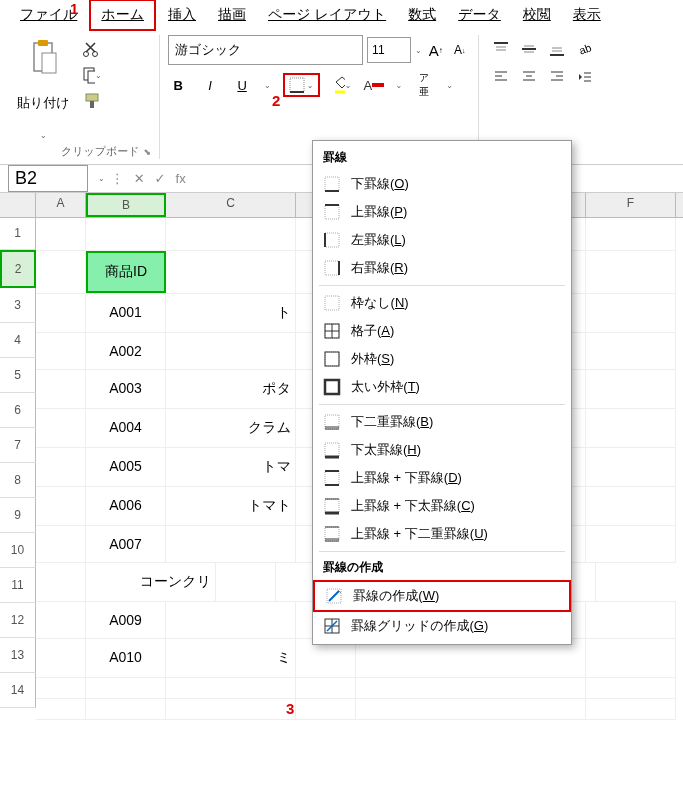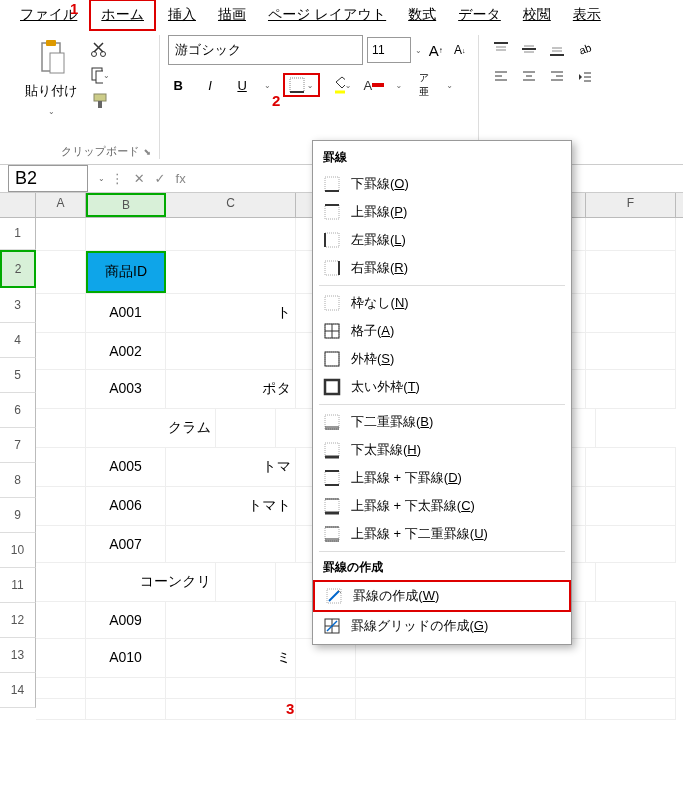--- a/index.html
+++ b/index.html
@@ -7,21 +7,21 @@
     
     .ribbon-tabs { display: flex; background: #fff; height: 30px; align-items: center; padding-left: 10px; gap: 2px; position: relative; }
     .tab { padding: 5px 10px; cursor: pointer; font-size: 14px; text-decoration: underline; }
     .tab.active { border: 2px solid #d00; }
     
     .ribbon-content { display: flex; background: #fff; border-bottom: 1px solid #ccc; height: 135px; padding: 5px; }
     .group { display: flex; flex-direction: column; border-right: 1px solid #ddd; padding: 0 8px; position: relative; }
     .group-label { font-size: 11px; text-align: center; color: #666; margin-top: auto; display: flex; align-items: center; justify-content: center; gap: 4px; margin-left: 48px; }
     
     .paste-area { display: flex; gap: 4px; }
-    .paste-btn { display: flex; flex-direction: column; align-items: center; gap: 7px; padding: 4px; margin-left: 8px; }
+    .paste-btn { display: flex; flex-direction: column; align-items: center; gap: 19px; padding: 4px; }
     .mini-btns { display: flex; flex-direction: column; gap: 6px; padding: 4px; }
     
     .font-area { display: flex; flex-direction: column; gap: 8px; }
     .font-row1 { display: flex; gap: 4px; align-items: center; }
     .font-select { width: 195px; height: 26px; border: 1px solid #999; padding: 14px 6px; font-size: 13px; }
     .size-select { width: 44px; height: 26px; border: 1px solid #999; padding: 2px 4px; font-size: 12px; }
     .font-row2 { display: flex; gap: 12px; align-items: center; }
     .btn-ic { width: 20px; height: 20px; display: flex; align-items: center; justify-content: center; cursor: pointer; }
     
     .border-btn { border: 2px solid #d00; padding: 2px 4px; display: flex; align-items: center; gap: 2px; position: relative; }
@@ -53,21 +53,21 @@
     .cells { position: relative; }
     .cell-row { display: flex; border-bottom: 1px solid #eee; }
     .cell { border-right: 1px solid #eee; padding: 10px 4px; text-align: center; font-size: 14px; overflow: hidden; white-space: nowrap; }
     .cell.A { width: 50px; }
     .cell.B { width: 80px; }
     .cell.C { width: 130px; text-align: right; }
     .cell.D { width: 60px; }
     .cell.E { width: 230px; }
     .cell.F { width: 90px; }
     .cell.r1 { height: 32px; padding: 6px 4px;}
-    .cell.active { background: #0ea5e9; border: 2px solid #0a0; box-sizing: border-box; }
+    .cell.active { background: #86efac; border: 2px solid #0a0; box-sizing: border-box; }
     
     .dropdown { position: absolute; left: 312px; top: 140px; width: 260px; background: #fff; border: 1px solid #999; box-shadow: 3px 3px 8px rgba(0,0,0,0.3); z-index: 100; padding: 4px 0; }
     .dd-header { font-weight: bold; padding: 4px 10px; font-size: 12px; }
     .dd-item { display: flex; align-items: center; gap: 10px; padding: 5px 10px; font-size: 13px; cursor: pointer; }
     .dd-item.highlighted { border: 2px solid #d00; }
     .dd-icon { width: 18px; height: 18px; display: flex; align-items: center; justify-content: center; }
     .dd-sep { height: 1px; background: #ddd; margin: 3px 6px; }
     
     .annot { position: absolute; color: #d00; font-weight: bold; font-size: 15px; z-index: 200; }
     .annot.a1 { left: 70px; top: 0px; }
@@ -318,20 +318,21 @@
         <div class="cell-row">
           <div class="cell A"></div>
           <div class="cell B">A003</div>
           <div class="cell C">ポタ</div>
           <div class="cell D"></div>
           <div class="cell E"></div>
           <div class="cell F"></div>
         </div>
         <div class="cell-row">
           <div class="cell A"></div>
+          <div class="cell B">A004</div>
           <div class="cell C">クラム</div>
           <div class="cell D"></div>
           <div class="cell E"></div>
           <div class="cell F"></div>
         </div>
         <div class="cell-row">
           <div class="cell A"></div>
           <div class="cell B">A005</div>
           <div class="cell C">トマ</div>
           <div class="cell D"></div>

